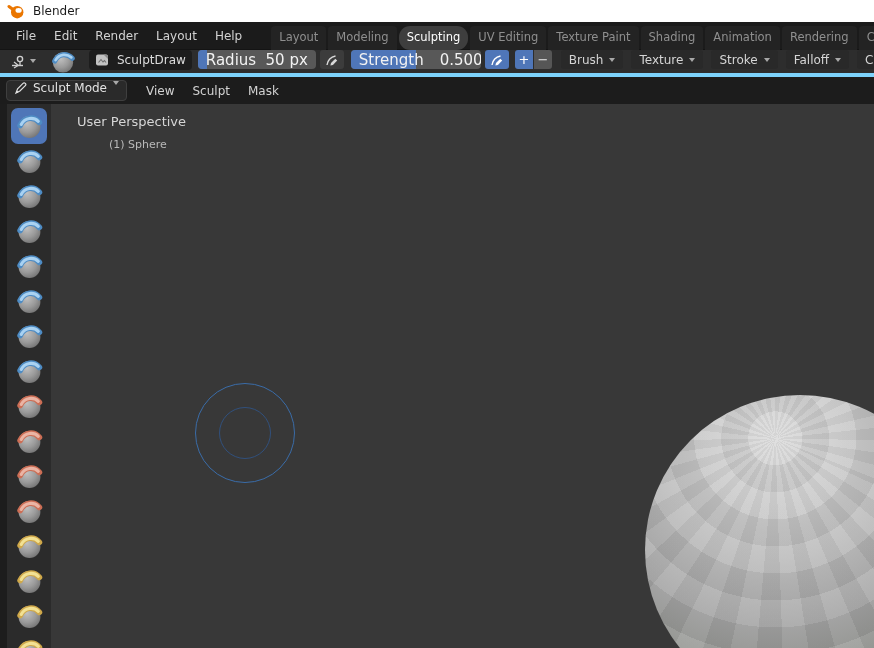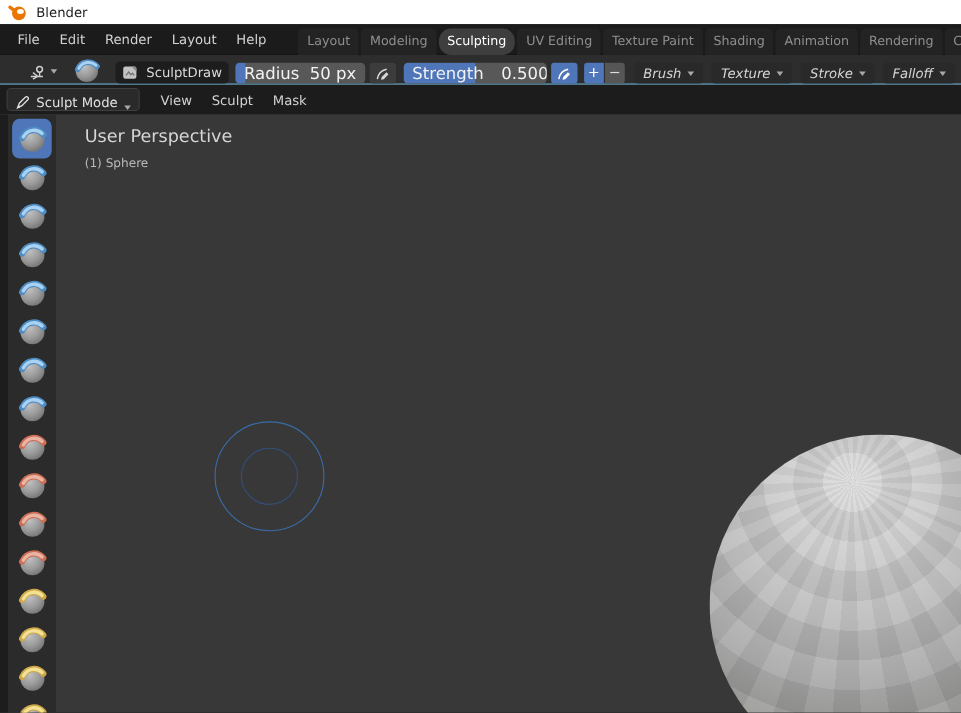--- a/index.html
+++ b/index.html
@@ -12,55 +12,55 @@
 
   
   .menubar { height:28px; background:var(--topbar-bg,#1b1b1b); display:flex; align-items:center; padding-left:7px; flex:none; border-bottom:1px solid #141414;justify-content:space-between; }
   .menus { display:flex; align-items:center; }
   .menu-item { padding:5px 9px; font-size:12px; color:#d2d2d2; white-space:nowrap; border-radius:3px; }
   .tabs { display:flex; align-items:flex-end; gap:2px; margin-left:20px; height:28px; padding-top:3px; }
   .ws-tab { padding:4px 8px 6px; font-size:11.5px; color:#8f8f8f; background:#232323; border-radius:4px 4px 0 0; white-space:nowrap; }
   .ws-tab.active { background:var(--tab-active-bg,#3e3e3e); color:#ffffff;border-radius:11px; }
 
   
-  .toolrow { height:27px; background:var(--toolrow-bg,#2d2d2d); display:flex; align-items:flex-end; flex:none; border-bottom:1px solid #7dd3fc; padding-left:22px; }
+  .toolrow { height:27px; background:var(--toolrow-bg,#2d2d2d); display:flex; align-items:flex-start; flex:none; border-bottom:4px solid #7dd3fc; padding-left:6px; }
   .editor-btn { display:flex; align-items:center; gap:3px; padding:3px 4px; border-radius:3px; color:#cfcfcf; }
   .chev { width:0; height:0; border-left:3.5px solid transparent; border-right:3.5px solid transparent; border-top:4px solid #a8a8a8; display:inline-block; }
   .brush-preview { margin-left:11px; flex:none; }
   .id-field { margin-left:14px; width:155px; height:20px; background:var(--field-bg,#1d1d1d); border-radius:4px; display:flex; align-items:center; gap:8px; padding:0 6px; }
   .id-field span { font-size:12px; color:#dcdcdc; }
   .slider { position:relative; height:19px; background:var(--slider-bg,#585858); border-radius:4px; overflow:hidden; display:flex; align-items:center; justify-content:space-between; padding:0 8px; flex:none; }
   .slider .fill { position:absolute; left:0; top:0; bottom:0; background:var(--accent-blue,#4f76b8); }
   .slider .s-label, .slider .s-value { position:relative; font-size:15px; color:#f2f2f2; z-index:1; }
   #radius-slider { width:118px; margin-left:6px; }
   #strength-slider { width:130px; margin-left:7px;gap:16px; }
   .icon-btn { width:24px; height:19px; margin-left:4px; border-radius:3px; background:#3c3c3c; color:#d8d8d8; display:flex; align-items:center; justify-content:center; flex:none; }
   .icon-btn.active { background:var(--accent-blue,#4f76b8); color:#fff; }
   .pm { display:flex; margin-left:6px; gap:1px; }
   .pm-btn { width:18px; height:19px; display:flex; align-items:center; justify-content:center; font-size:13px; }
   .pm-btn.plus { background:var(--accent-blue,#4f76b8); color:#fff; border-radius:3px 0 0 3px; }
   .pm-btn.minus { background:#565656; color:#ddd; border-radius:0 3px 3px 0; }
   .dropdowns { display:flex; gap:8px; margin-left:9px; }
   .dropdown-btn { height:19px; background:var(--dropdown-bg,#292929); border-radius:3px; display:flex; align-items:center; padding:0 8px; gap:6px; flex:none; }
-  .dropdown-btn span:first-child { font-size:12px; color:#d5d5d5; white-space:nowrap;font-style:italic; }
+  .dropdown-btn span:first-child { font-size:12px; color:#d5d5d5; white-space:nowrap; }
 
   
   .vheader { height:27px; background:var(--header2-bg,#1c1c1c); display:flex; align-items:center; flex:none; padding-left:6px; }
-  .mode-select { height:21px; background:#2a2a2a; border:1px solid #3f3f3f; border-radius:4px; display:flex; align-items:flex-end; gap:6px; padding:0 7px; color:#e2e2e2; }
+  .mode-select { height:21px; background:#2a2a2a; border:1px solid #3f3f3f; border-radius:4px; display:flex; align-items:flex-start; gap:6px; padding:0 7px; color:#e2e2e2; }
   .mode-select span.lbl { font-size:12px; white-space:nowrap; }
   .vheader .menus { margin-left:10px; }
 
   
   .viewport { position:relative; flex:1; background:var(--viewport-bg,#383838); overflow:hidden; }
   .tool-rail { position:absolute; left:0; top:0; bottom:0; width:51px; background:linear-gradient(90deg,#1d1d1d 0 7px,var(--rail-bg,#2b2b2b) 7px); display:flex; flex-direction:column; align-items:center; padding:7px 0 0 7px; gap:5px; z-index:3; }
   .tool-slot { width:30px; height:30px; flex:none; display:flex; align-items:center; justify-content:center; border-radius:4px; }
   .tool-slot.selected { background:var(--accent-blue,#4f76b8); box-shadow:0 0 0 3px var(--accent-blue,#4f76b8); }
   .overlay { position:absolute; left:77px; top:10px; z-index:2; }
-  .overlay .l1 { font-size:16px; color:#d6d6d6; }
-  .overlay .l2 { font-size:11px; color:#b9b9b9; margin-top:9px; }
+  .overlay .l1 { font-size:13px; color:#d6d6d6; }
+  .overlay .l2 { font-size:11px; color:#b9b9b9; margin-top:9px;margin-left:32px; }
   .cursor-outer { position:absolute; left:195px; top:279px; width:100px; height:100px; border:1.5px solid var(--cursor-blue,#3a6ca8); border-radius:50%; display:flex; align-items:center; justify-content:center; z-index:2; }
   .cursor-inner { width:52px; height:52px; border:1.5px solid #31507c; border-radius:50%; }
   .sphere { position:absolute; left:645px; top:291px; width:310px; height:310px; border-radius:50%; z-index:1;
     background:
       repeating-conic-gradient(from 115deg at 42% 14%, rgba(255,255,255,0.05) 0 7deg, rgba(0,0,0,0.04) 7deg 14deg),
       repeating-radial-gradient(circle at 42% 14%, rgba(255,255,255,0.05) 0 27px, rgba(0,0,0,0.05) 27px 54px),
       radial-gradient(circle at 42% 14%, #dcdcdc 0%, #cfcfcf 18%, #bdbdbd 38%, #a7a7a7 58%, #92948f 76%, #7d807c 94%);
   }
 </style>
 </head>

